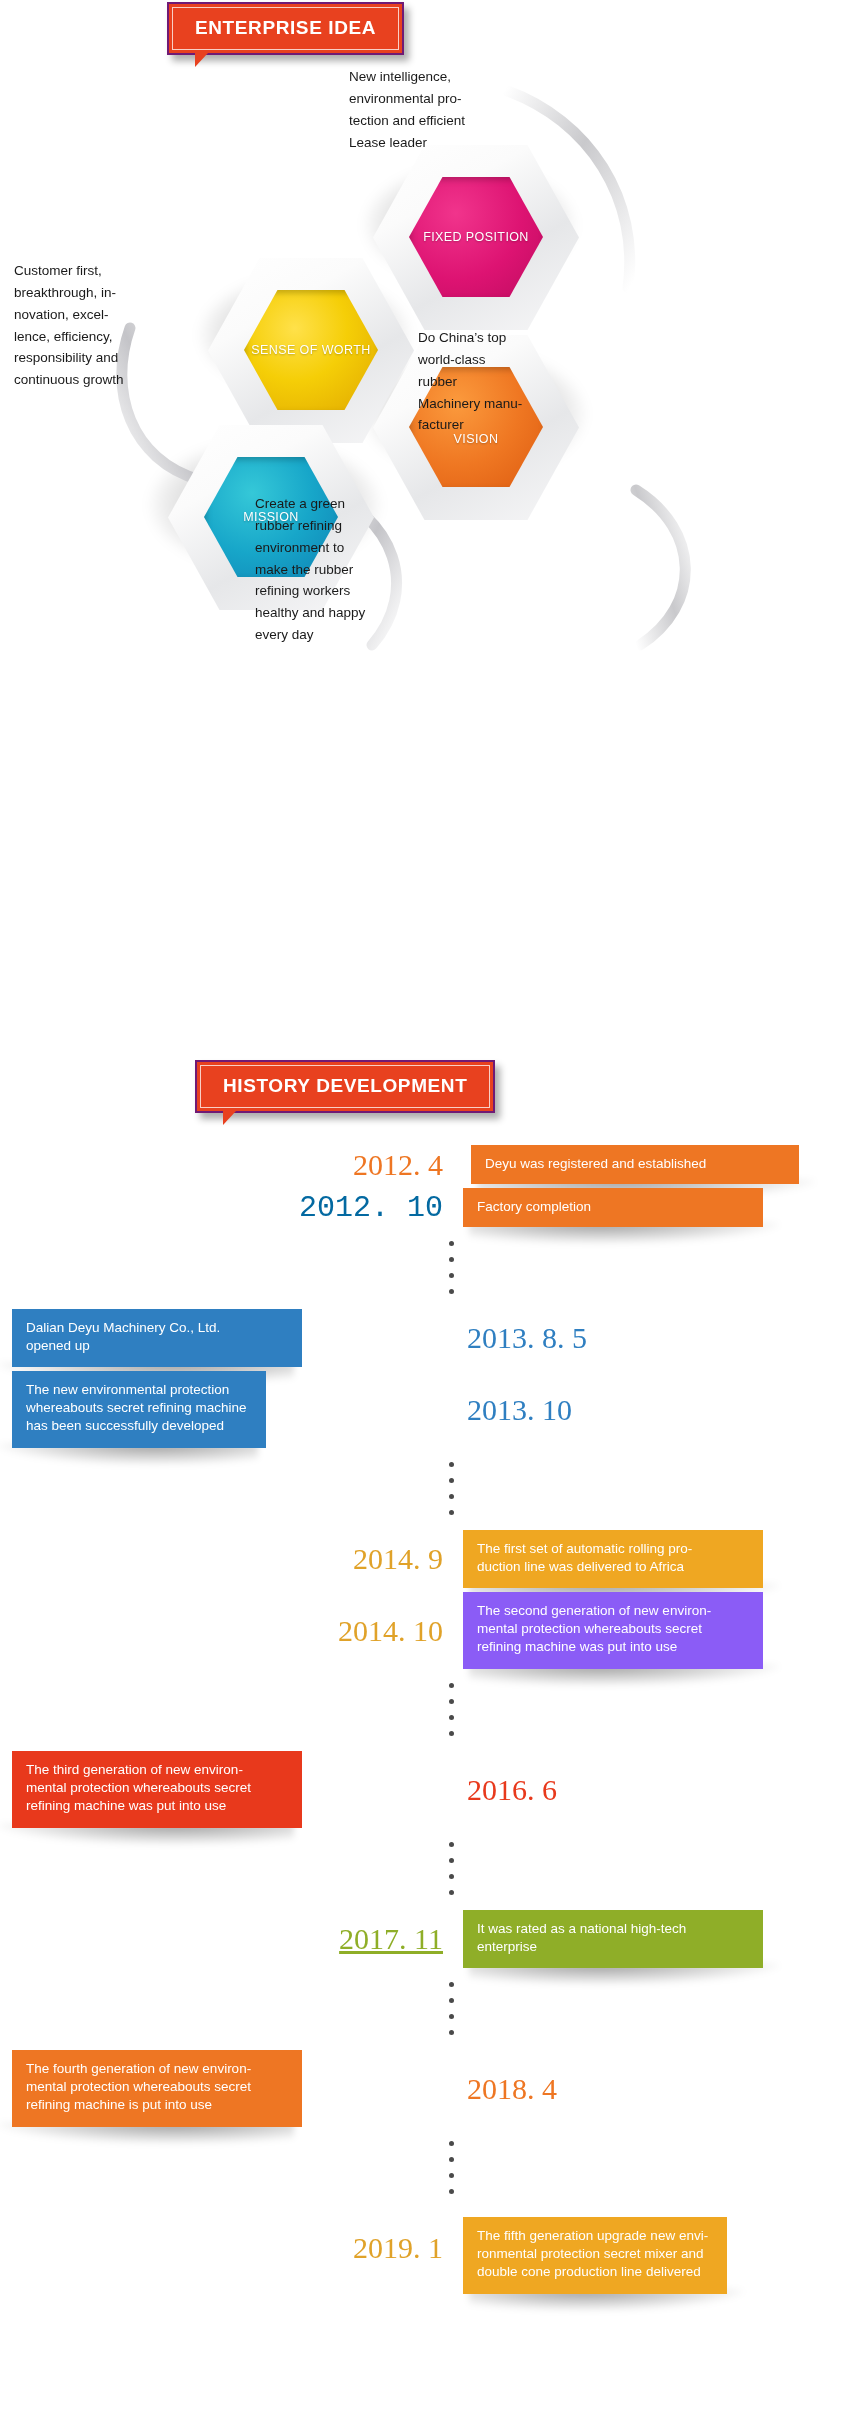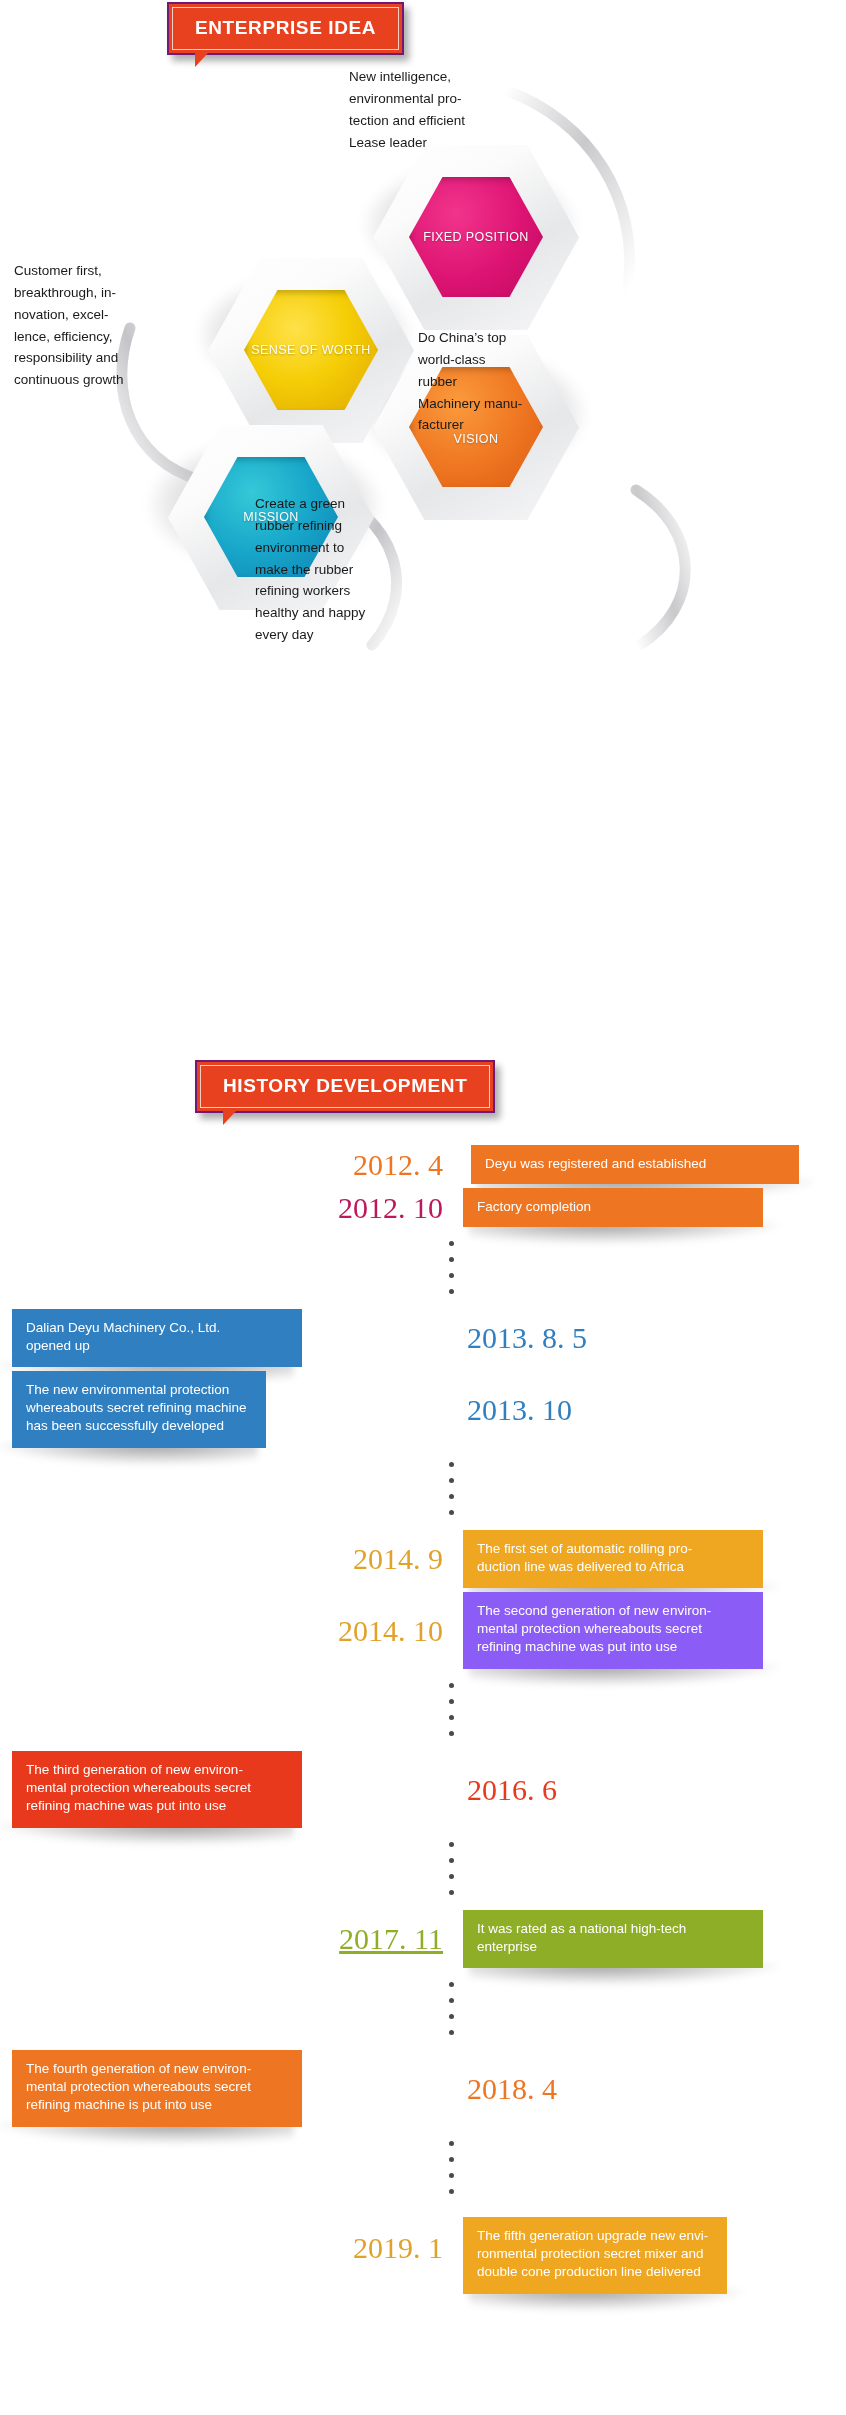--- a/index.html
+++ b/index.html
@@ -216,21 +216,21 @@
     </div>
     <span class="banner-tail"></span>
   </div>
 </div>
 
 <div id="timeline" style="height: 1145px;">
     <div class="tl-date" style="color: rgb(238, 118, 35); top: 4.5px; right: 403px; text-align: left;">2012. 4</div>
     <div class="tl-box" style="background: rgb(238, 118, 35); top: 0px; height: 39px; left: 471px; width: 328px;">
       <div>Deyu was registered and established</div>
     </div>
-    <div class="tl-date" style="color: #be185d; top: 47.5px; right: 403px; text-align: left;">2012. 10</div>
+    <div class="tl-date" style="color: #0369a1; top: 47.5px; right: 403px; text-align: left; font-family: Liberation Mono, monospace;">2012. 10</div>
     <div class="tl-box" style="background: rgb(238, 118, 35); top: 43px; height: 39px; left: 463px; width: 300px;">
       <div>Factory completion</div>
     </div>
     <div class="tl-dots" style="top: 96px;">
       <i></i>
       <i></i>
       <i></i>
       <i></i>
     </div>
     <div class="tl-date" style="color: rgb(47, 127, 193); top: 178px; left: 467px;">2013. 8. 5</div>

